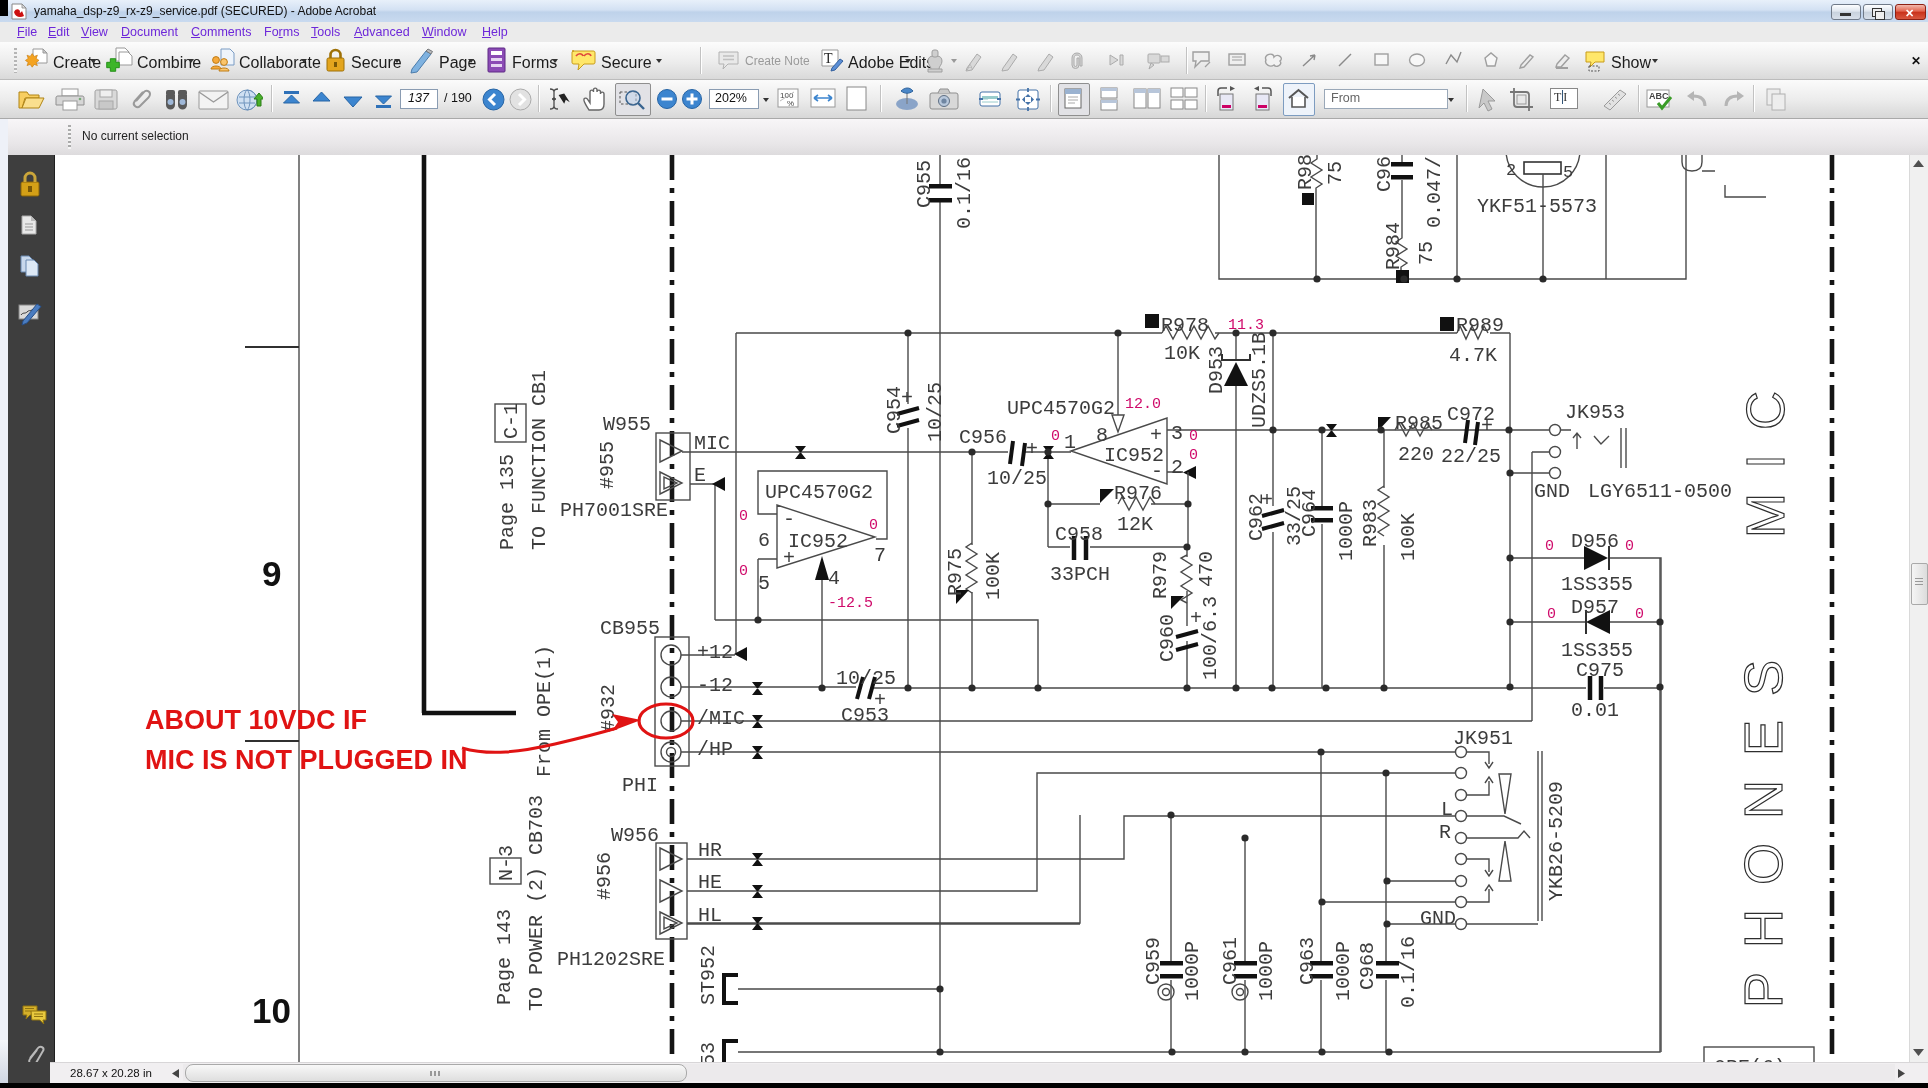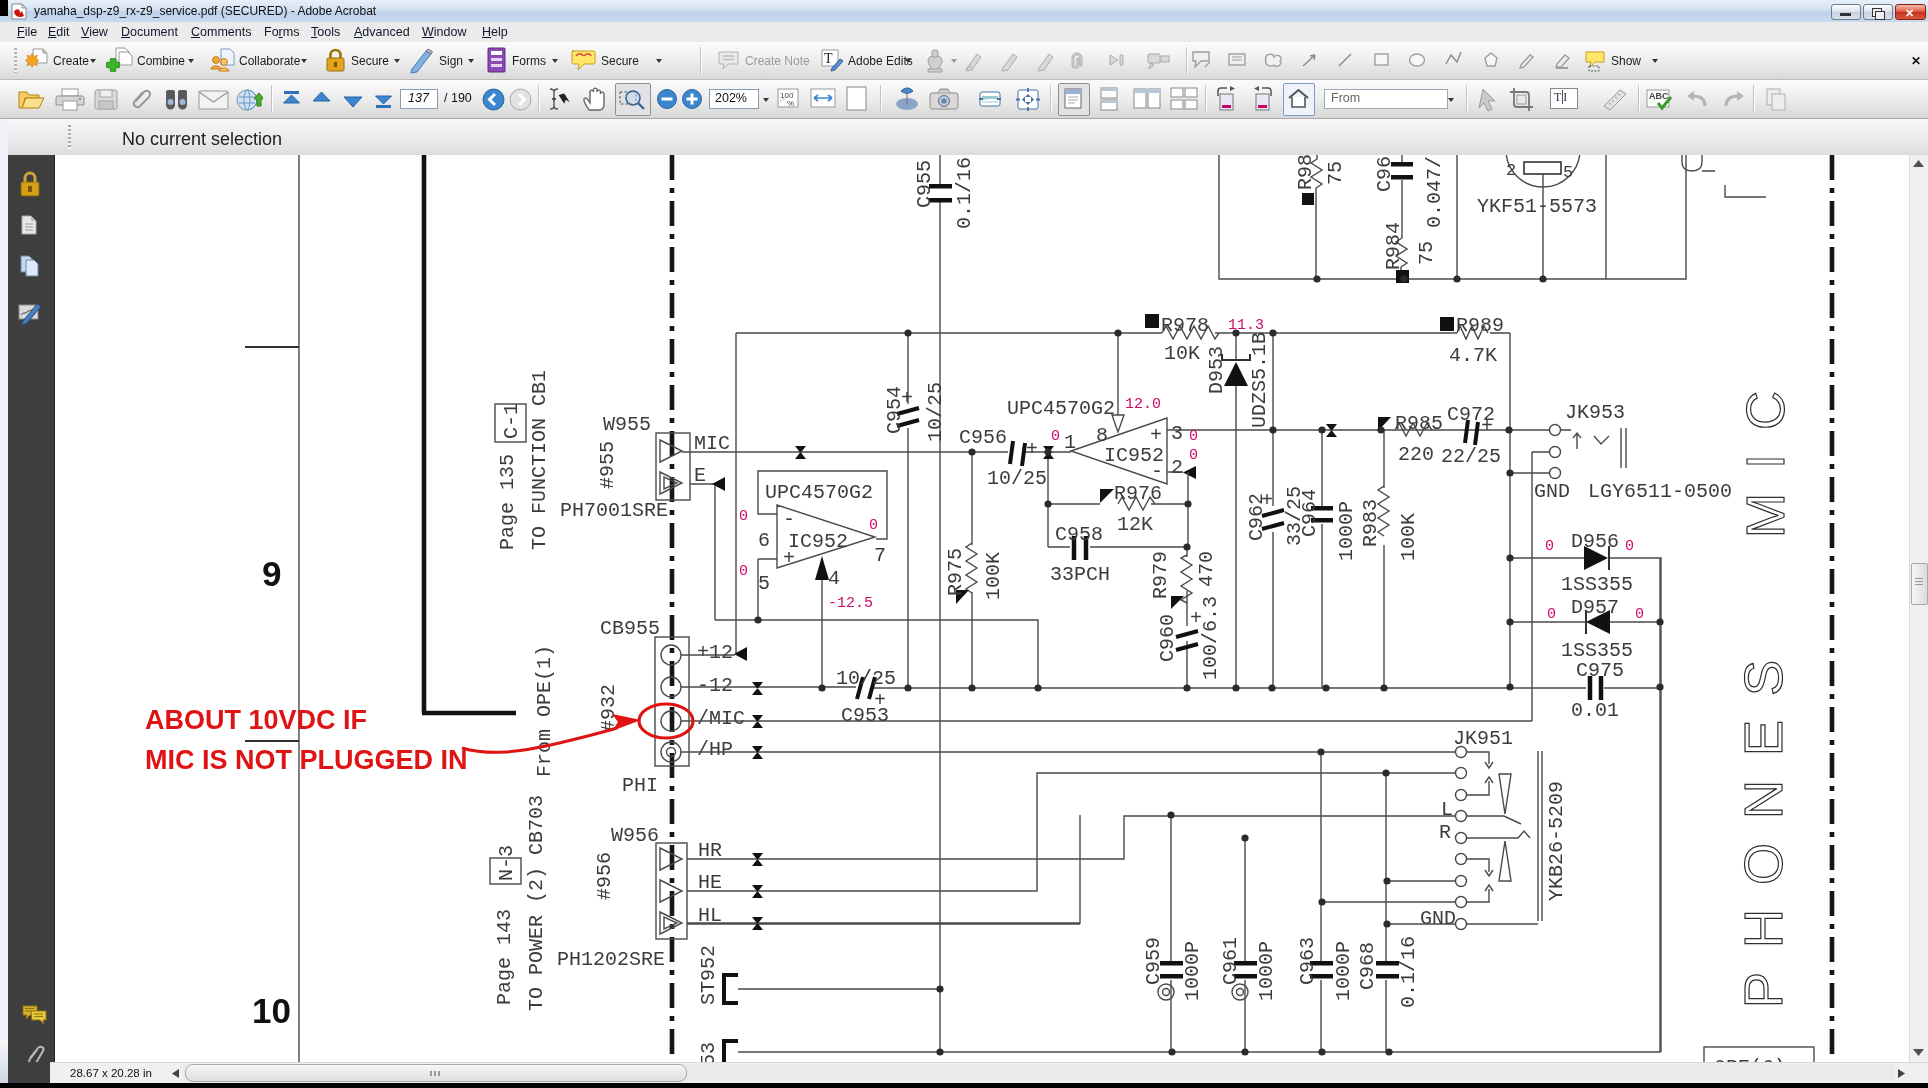--- a/index.html
+++ b/index.html
@@ -2,40 +2,40 @@
 <html><head>
 <meta charset="utf-8">
 <style>
 html,body{margin:0;padding:0;width:1928px;height:1088px;overflow:hidden;background:#fff;font-family:"Liberation Sans",sans-serif;}
 .abs{position:absolute;}
 #titlebar{position:absolute;left:0;top:0;width:1928px;height:22px;background:linear-gradient(#e8f0fa 0%,#d3e1f3 45%,#bed2ea 55%,#c9daef 100%);border-bottom:1px solid #98a8bd;padding-left:8px;}
 #blkcorner{position:absolute;left:0;top:0;width:8px;height:16px;background:#000;}
 #title-text{position:absolute;left:34px;top:4px;font-size:12px;color:#111;}
 .winbtn{position:absolute;top:4px;height:14px;border:1px solid #707a88;border-radius:3px;background:linear-gradient(#fdfeff,#dfe6ee 45%,#c8d2dd 50%,#d8e0ea);}
 #menubar{position:absolute;left:0;top:22px;width:1928px;height:20px;background:#ebebeb;border-bottom:1px solid #d8d8d8;}
-.mi{position:absolute;top:3px;font-size:12.5px;color:#0f172a;}
+.mi{position:absolute;top:3px;font-size:12.5px;color:#6d28d9;}
 .mi u{text-decoration:underline;}
 #toolbar1{position:absolute;left:0;top:42px;width:1928px;height:37px;background:linear-gradient(#fcfcfc,#ececec 55%,#d9d9d9);border-bottom:1px solid #bcbcbc;}
 #toolbar2{position:absolute;left:0;top:80px;width:1928px;height:38px;background:linear-gradient(#fbfbfb,#ebebeb 55%,#d7d7d7);border-bottom:1px solid #a9a9a9;}
 #msgbar{position:absolute;left:8px;top:119px;width:1920px;height:36px;background:linear-gradient(#f8f6f8,#e8e6e8 70%,#dddbdd);border-bottom:1px solid #9a9a9a;}
 #msgbar .grip{position:absolute;left:60px;top:6px;width:3px;height:24px;background-image:repeating-linear-gradient(#aaa 0 2px,#f5f5f5 2px 4px);}
-#msg-text{position:absolute;left:74px;top:10px;font-size:18px;color:#222;margin-left:40px;}
+#msg-text{position:absolute;left:74px;top:10px;font-size:12px;color:#222;}
 #leftstrip{position:absolute;left:0;top:119px;width:8px;height:964px;background:#eef1f8;}
 #leftfoot{position:absolute;left:0;top:1040px;width:8px;height:43px;background:linear-gradient(#f5f7fa,#cfd6e2);}
 #sidebar{position:absolute;left:8px;top:155px;width:46px;height:928px;background:#3e3e3e;border-right:1px solid #1f1f1f;}
 #docarea{position:absolute;left:55px;top:155px;width:1854px;height:907px;background:#fff;}
 #vscroll{position:absolute;left:1909px;top:155px;width:19px;height:907px;background:#f0f0f0;border-left:1px solid #d9d9d9;}
 #vthumb{position:absolute;left:1911px;top:563px;width:15px;height:40px;background:linear-gradient(90deg,#f5f5f5,#dcdcdc);border:1px solid #a9a9a9;border-radius:2px;}
 #statusbar{position:absolute;left:50px;top:1062px;width:1878px;height:21px;background:#f1eff1;border-top:1px solid #d8d6d8;}
 #sidebarfoot{position:absolute;left:8px;top:1062px;width:42px;height:21px;background:#3e3e3e;}
 #blackstrip{position:absolute;left:0;top:1083px;width:1928px;height:5px;background:#010101;}
 #status-text{position:absolute;left:70px;top:1067px;font-size:11.5px;color:#111;}
 #hscroll-track{position:absolute;left:183px;top:1064px;width:1712px;height:17px;background:#eceaec;}
 #hthumb{position:absolute;left:185px;top:1064px;width:500px;height:16px;background:linear-gradient(#f8f8f8,#dedede);border:1px solid #a9a9a9;border-radius:8px;}
-.tbtxt{position:absolute;top:12px;font-size:12px;color:#1c1c1c;}
+.tbtxt{position:absolute;top:12px;font-size:16px;color:#1c1c1c;}
 .tbtxtg{position:absolute;top:12px;font-size:12px;color:#9a9a9a;}
 .arr{position:absolute;top:17px;width:0;height:0;border-left:3.5px solid transparent;border-right:3.5px solid transparent;border-top:4px solid #333;}
 .sep1{position:absolute;top:5px;width:1px;height:27px;background:#c2c2c2;border-right:1px solid #fff;}
 </style>
 </head>
 <body>
 <div id="titlebar">
  <div id="blkcorner"></div>
  <svg class="abs" style="left:11px;top:3px" width="16" height="17" viewBox="0 0 16 17">
       <path d="M1 1h10l4 4v11H1z" fill="#fff" stroke="#888" stroke-width="1"></path>
@@ -95,21 +95,21 @@
   <rect x="3" y="11" width="17" height="13" rx="1.5" fill="#e3a51e" stroke="#9e7108"></rect>
       <path d="M6.5 11V8a5 5 0 0 1 10 0v3" fill="none" stroke="#9e7108" stroke-width="2.6"></path>
       <rect x="10" y="15" width="3" height="5" fill="#7a5806"></rect>
     </svg>
  <div class="tbtxt" style="left:351px">Secure</div>
     <div class="arr" style="left:394px"></div>
  <svg class="abs" style="left:409px;top:5px" width="26" height="27" viewBox="0 0 26 27">
   <path d="M3 22L17 4l5 3L8 25l-6 1z" fill="#7fb2e0" stroke="#4b7cab"></path>
       <path d="M17 4l5 3 1.5-2.5L19 2z" fill="#b9babc" stroke="#77797c"></path>
     </svg>
- <div class="tbtxt" style="left:439px">Sign</div>
+ <div class="tbtxt" style="left:439px">Page</div>
     <div class="arr" style="left:468px"></div>
  <svg class="abs" style="left:486px;top:5px" width="21" height="27" viewBox="0 0 21 27">
   <rect x="2" y="1" width="17" height="24" rx="1" fill="#8b4bb5" stroke="#5f2b85"></rect>
       <rect x="5" y="4" width="11" height="4" fill="#fff"></rect>
       <rect x="5" y="11" width="11" height="3" fill="#e6d6f2"></rect>
       <rect x="5" y="17" width="11" height="3" fill="#e6d6f2"></rect>
     </svg>
  <div class="tbtxt" style="left:512px">Forms</div>
     <div class="arr" style="left:552px"></div>
  <svg class="abs" style="left:570px;top:6px" width="26" height="25" viewBox="0 0 26 25">

